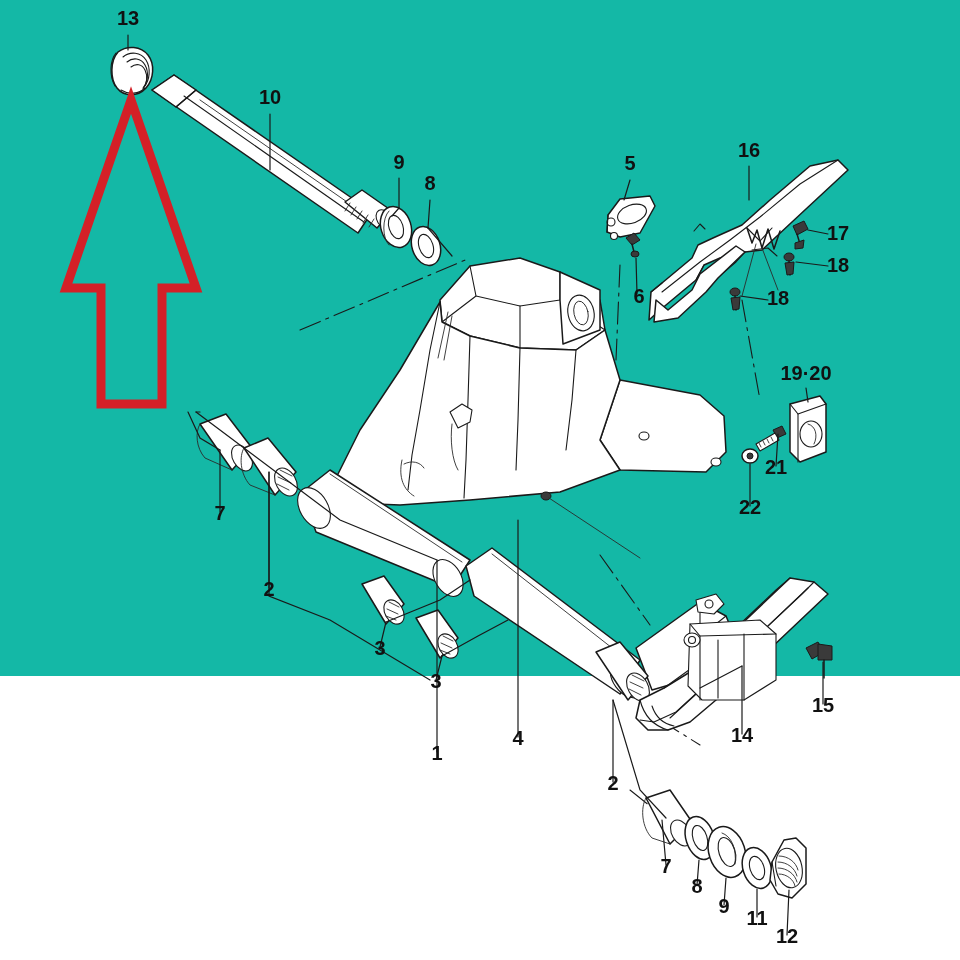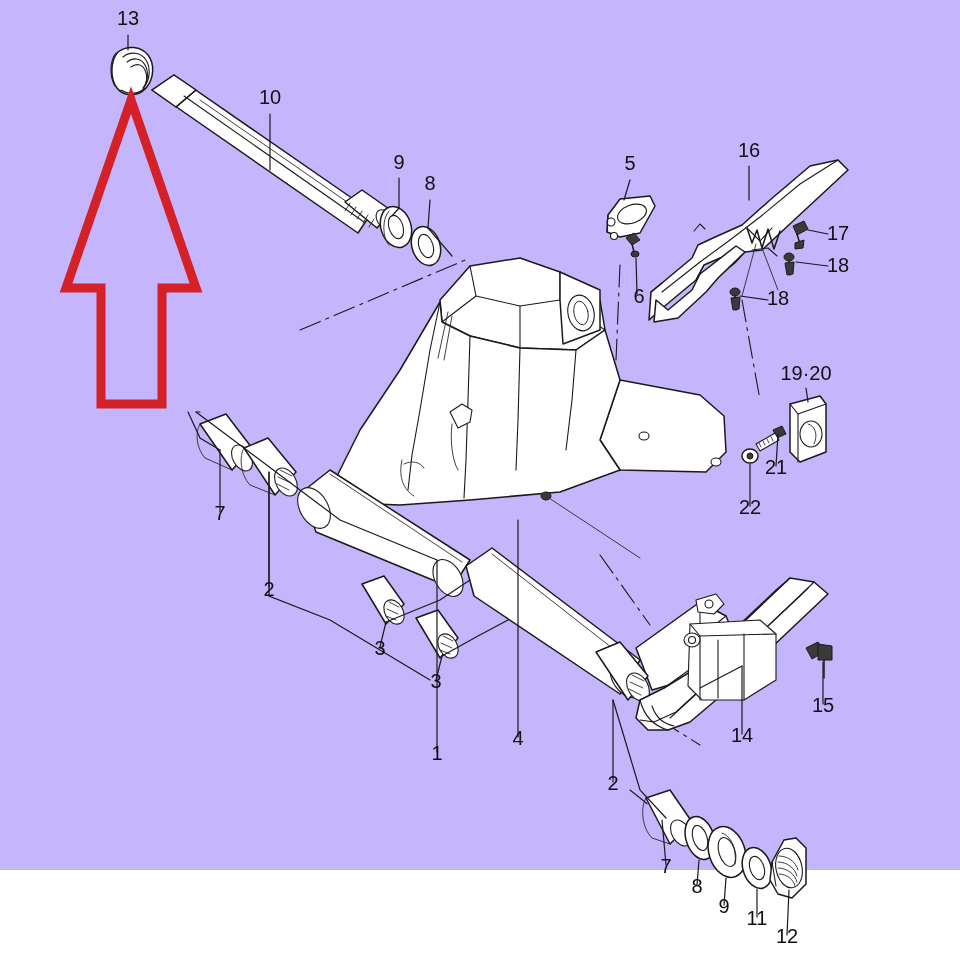--- a/index.html
+++ b/index.html
@@ -10,22 +10,23 @@
   }
   body {
     width: 960px;
     height: 960px;
     overflow: hidden;
     font-family: "Liberation Sans", sans-serif;
   }
   #diagram-root {
     position: relative;
     width: 960px;
-    height: 870px;
-    background: #c4b5fd;
+    height: 676px;
+    background: #14b8a6;
+    font-weight: bold;
   }
   svg.layer {
     position: absolute;
     top: 0;
     left: 0;
     width: 960px;
     height: 960px;
   }
   .ln { fill: none; stroke: #1a1a1a; stroke-width: 1.5; stroke-linejoin: round; stroke-linecap: round; }
   .ln-thin { fill: none; stroke: #1a1a1a; stroke-width: 1.1; stroke-linejoin: round; stroke-linecap: round; }

